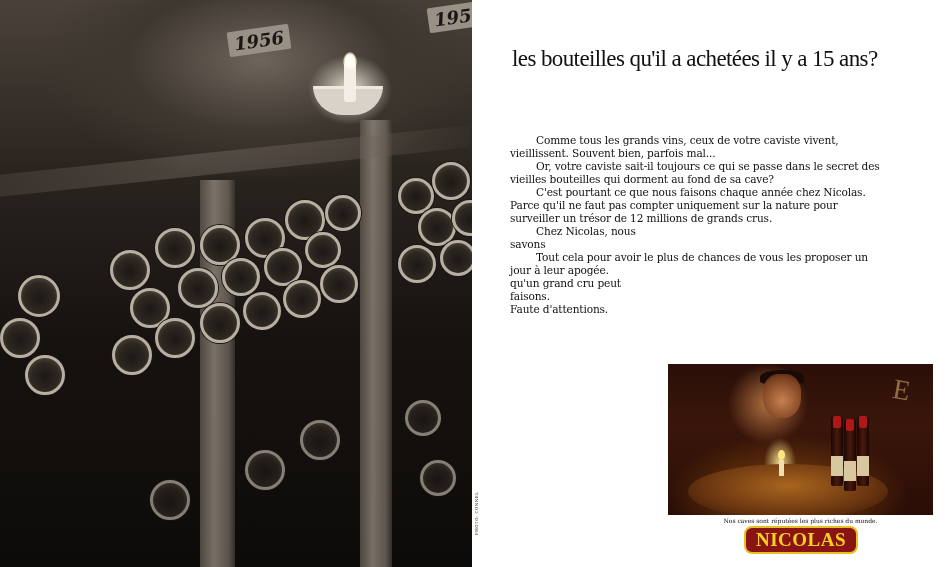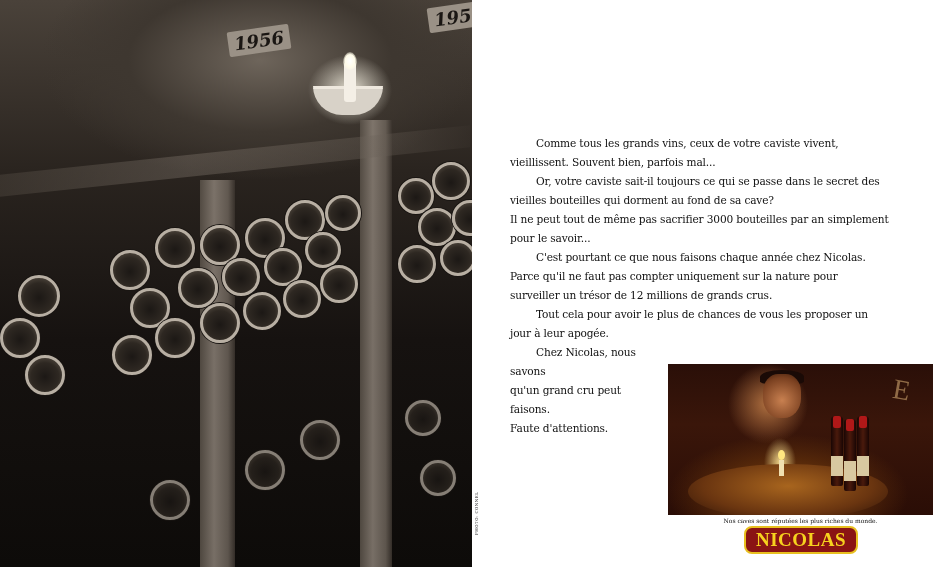--- a/index.html
+++ b/index.html
@@ -12,21 +12,21 @@
   .pillar{position:absolute;background:linear-gradient(90deg,#5a5249,#8a8076 40%,#6b6259 80%,#3a332d);opacity:.85;}
   .bottle{position:absolute;border-radius:50%;border:3px solid #b8afa3;background:radial-gradient(circle at 50% 55%,#1c1815 0%,#2e2822 55%,#4c443b 80%,#8c8378 100%);box-shadow:0 0 0 1px #1a1613;}
   .sign{position:absolute;background:#9a9186;color:#1a1613;font-family:"DejaVu Serif",serif;font-style:italic;font-size:18px;font-weight:bold;transform:rotate(-8deg);padding:2px 6px;border-radius:2px;}
   .candle-bowl{position:absolute;left:313px;top:86px;width:70px;height:26px;border-radius:0 0 40px 40px;background:#d8d2c8;border-top:3px solid #eee8de;}
   .candle{position:absolute;left:344px;top:62px;width:12px;height:40px;background:#f4efe6;border-radius:3px;}
   .flame{position:absolute;left:343px;top:52px;width:14px;height:18px;border-radius:50% 50% 50% 50%/60% 60% 40% 40%;background:radial-gradient(#fff,#fffbe8 50%,rgba(255,255,255,0) 80%);}
   .credit{position:absolute;left:474px;top:485px;width:8px;height:50px;font-size:4px;color:#333;writing-mode:vertical-rl;transform:rotate(180deg);letter-spacing:.5px;}
   .headline{position:absolute;left:512px;top:46px;width:420px;font-family:"Liberation Serif",serif;font-size:23px;line-height:26px;color:#111;letter-spacing:-.6px;}
   .headline .l1{display:block;padding-left:28px;}
   .headline .l2{display:block;}
-  .body{position:absolute;left:510px;top:134px;width:380px;font-family:"DejaVu Serif",serif;font-size:10.6px;line-height:19px;color:#111;letter-spacing:-.15px;}
+  .body{position:absolute;left:510px;top:134px;width:380px;font-family:"DejaVu Serif",serif;font-size:10.6px;line-height:13px;color:#111;letter-spacing:-.15px;}
   .body p{margin:0;}
   .body .ind{text-indent:26px;}
   .body .narrow{width:150px;}
   .right-photo{position:absolute;left:668px;top:364px;width:265px;height:151px;overflow:hidden;
     background:
       radial-gradient(ellipse 20px 30px at 112px 98px, rgba(255,230,150,.9), rgba(255,200,80,0) 80%),
       radial-gradient(ellipse 120px 60px at 120px 130px, #8a4a12 0%, #5a2b0a 50%, rgba(40,15,5,0) 100%),
       radial-gradient(ellipse 40px 40px at 100px 40px, #b07040 0%, rgba(80,40,20,0) 100%),
       linear-gradient(180deg,#2a0f08 0%,#3a160a 40%,#2a0d06 100%);}
   .barrel{position:absolute;left:20px;top:100px;width:200px;height:55px;border-radius:50%;background:radial-gradient(ellipse at 50% 40%,#a8651e,#6a3510 60%,#2a1006);}
@@ -89,29 +89,29 @@
   <div class="bottle" style="left:150px;top:480px;width:34px;height:34px;opacity:.7;"></div>
   <div class="bottle" style="left:245px;top:450px;width:34px;height:34px;opacity:.7;"></div>
   <div class="bottle" style="left:300px;top:420px;width:34px;height:34px;opacity:.7;"></div>
   <div class="bottle" style="left:405px;top:400px;width:30px;height:30px;opacity:.7;"></div>
   <div class="bottle" style="left:420px;top:460px;width:30px;height:30px;opacity:.7;"></div>
 </div>
 
 <div class="credit">PHOTO: CONNEL</div>
 
 <div class="headline">
+  <span class="l2">les bouteilles qu'il a achetées il y a 15 ans?</span>
 </div>
 
 <div class="body">
   <p class="ind">Comme tous les grands vins, ceux de votre caviste vivent, vieillissent. Souvent bien, parfois mal...</p>
   <p class="ind">Or, votre caviste sait-il toujours ce qui se passe dans le secret des vieilles bouteilles qui dorment au fond de sa cave?</p>
-  <p>Il ne peut tout de même pas sacrifier 3000 bouteilles par an simplement pour le savoir...</p>
   <p class="ind">C'est pourtant ce que nous faisons chaque année chez Nicolas. Parce qu'il ne faut pas compter uniquement sur la nature pour surveiller un trésor de 12 millions de grands crus.</p>
+  <p class="ind narrow">Chez Nicolas, nous savons</p>
   <p class="ind">Tout cela pour avoir le plus de chances de vous les proposer un jour à leur apogée.</p>
-  <p class="ind narrow">Chez Nicolas, nous savons</p>
   <p class="narrow">qu'un grand cru peut faisons.</p>
   <p class="narrow">Faute d'attentions.</p>
 </div>
 
 <div class="right-photo">
   <div class="man-hat"></div>
   <div class="man"></div>
   <div class="barrel"></div>
   <div class="rcandle"></div>
   <div class="rflame"></div>

